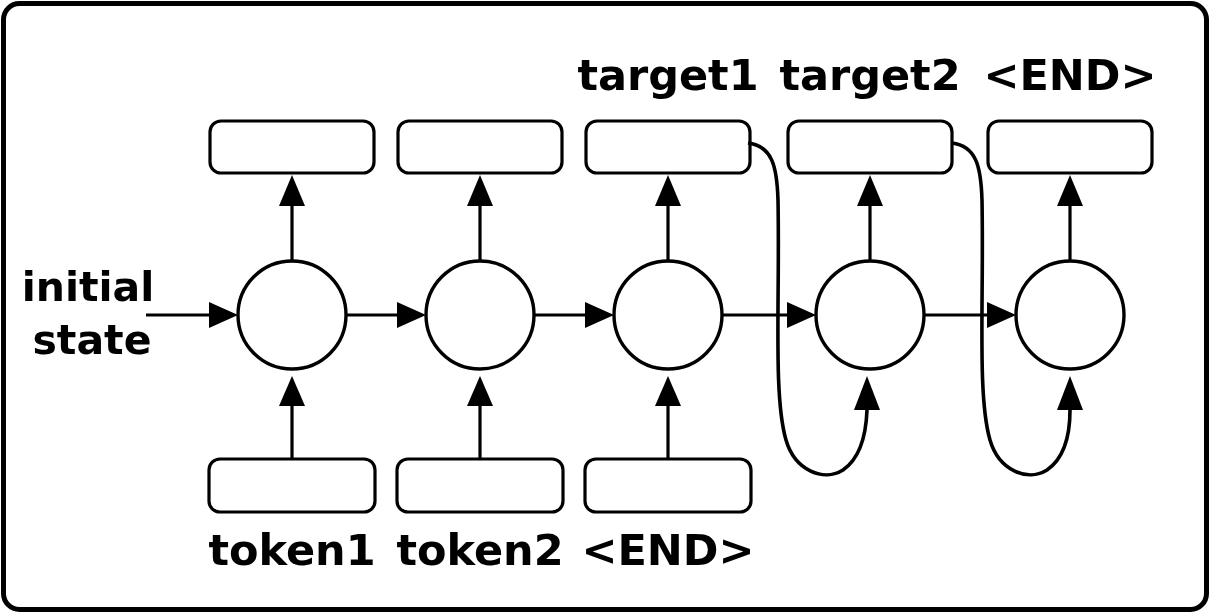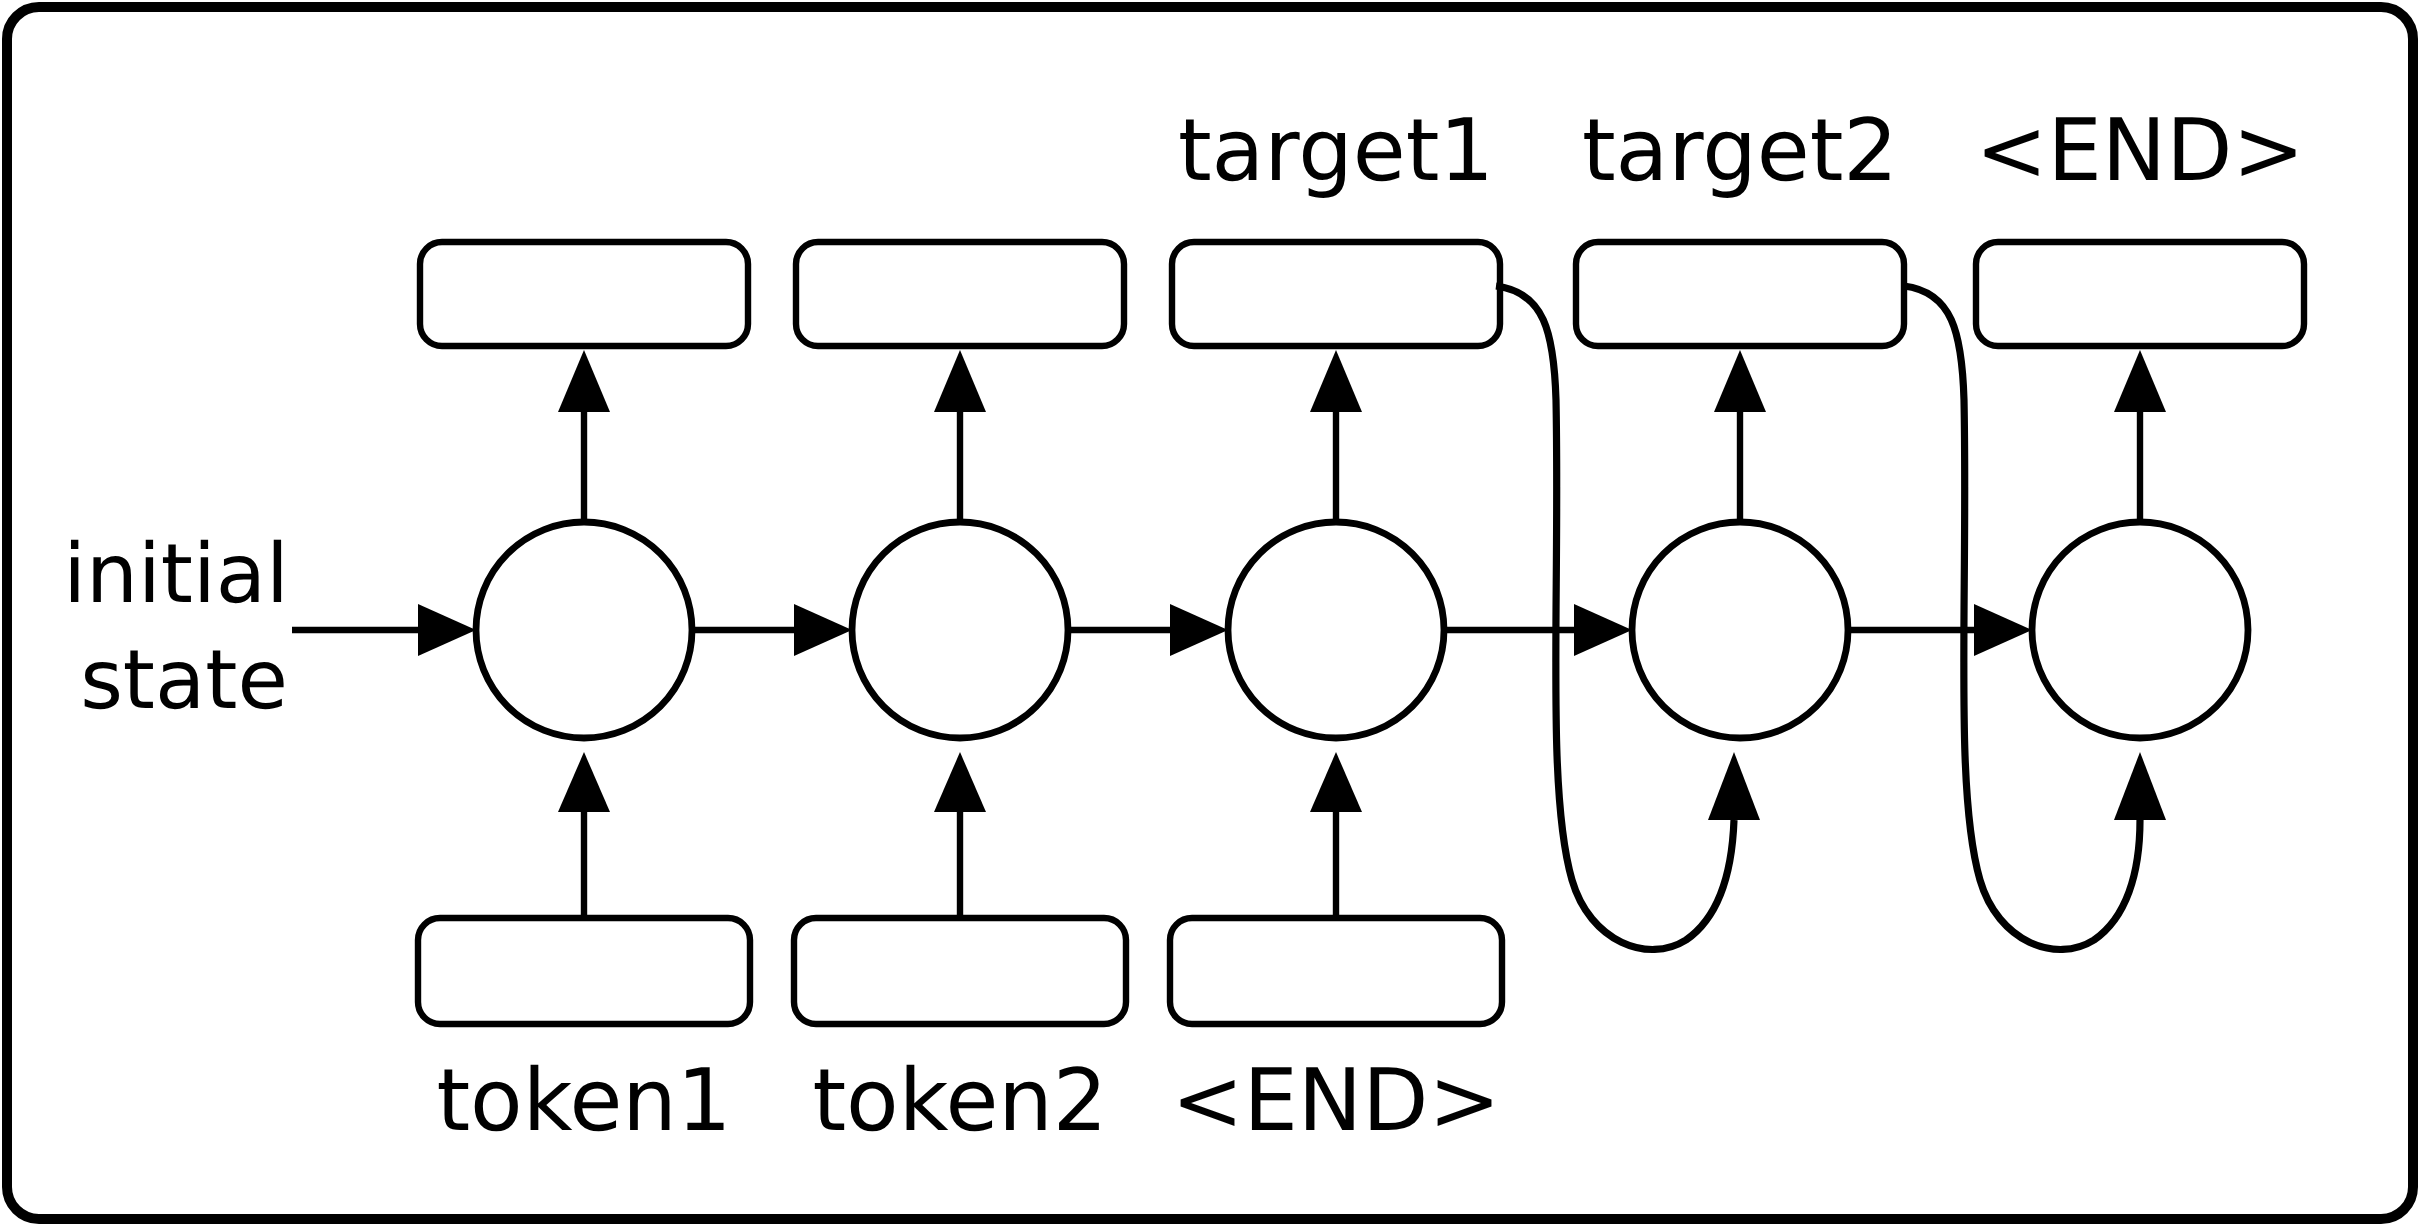--- a/index.html
+++ b/index.html
@@ -1,17 +1,17 @@
 <!DOCTYPE html>
 <html style="--ink: #000000; --paper: #ffffff;"><head>
 <meta charset="utf-8">
 <style>
   :root { --ink:#000000; --paper:#ffffff; }
   html,body { margin:0; padding:0; background:var(--paper); }
-  .stage { width:1210px; height:616px; position:relative; background:var(--paper); overflow:hidden; }
+  .stage { width:1210px; height:616px; position:relative; background:var(--paper); overflow:hidden;font-weight:bold; }
   svg { display:block; }
   .shape   { fill:var(--paper); stroke:var(--ink); }
   .boxln   { stroke-width:3.2; }
   .circln  { stroke-width:3.4; }
   .shaft   { stroke:var(--ink); stroke-width:3.2; fill:none; }
   .curve   { stroke:var(--ink); stroke-width:3.6; fill:none; stroke-linejoin:round; stroke-linecap:butt; }
   .head    { fill:var(--ink); stroke:none; }
   .lbl     { fill:var(--ink); font-family:"DejaVu Sans","Liberation Sans",sans-serif; font-size:43px; text-anchor:middle; }
   .lbl-sm  { font-size:41px; }
   .frame   { fill:none; stroke:var(--ink); stroke-width:5; }

